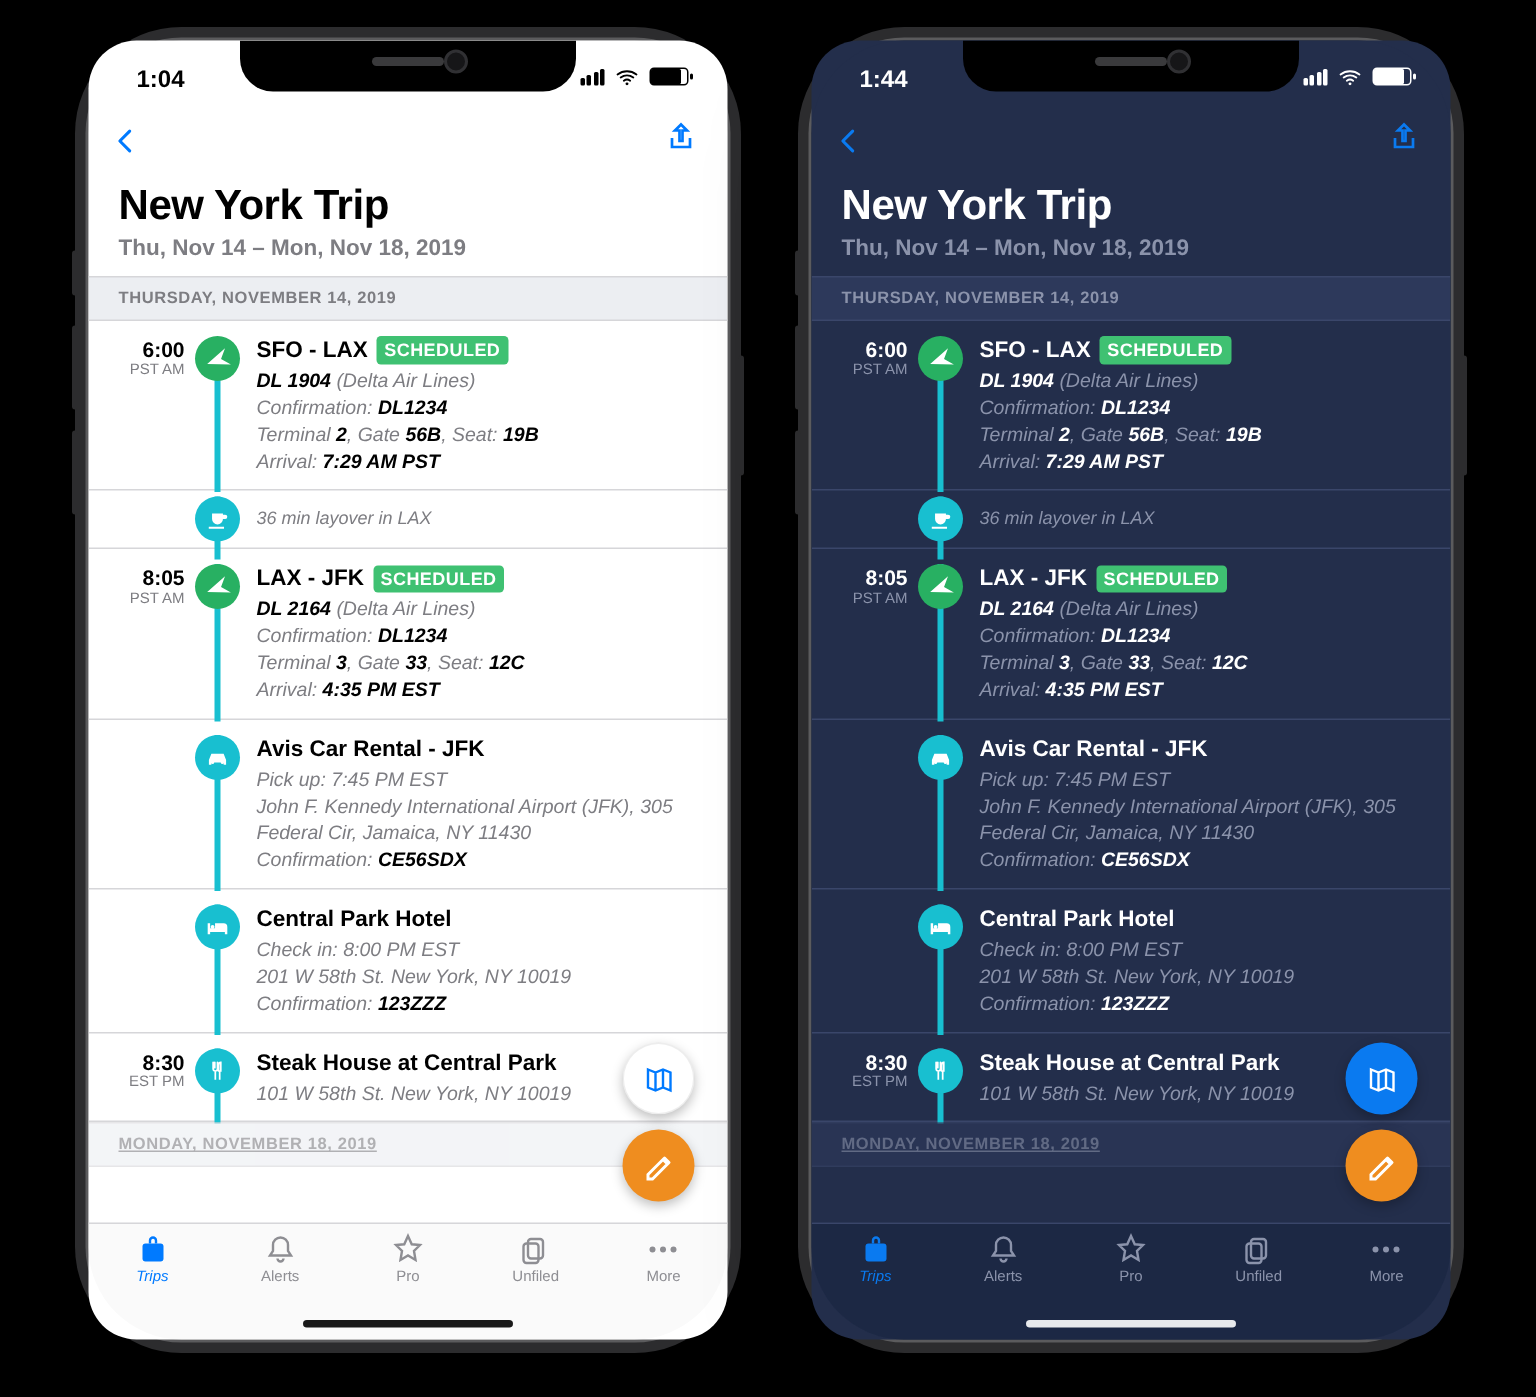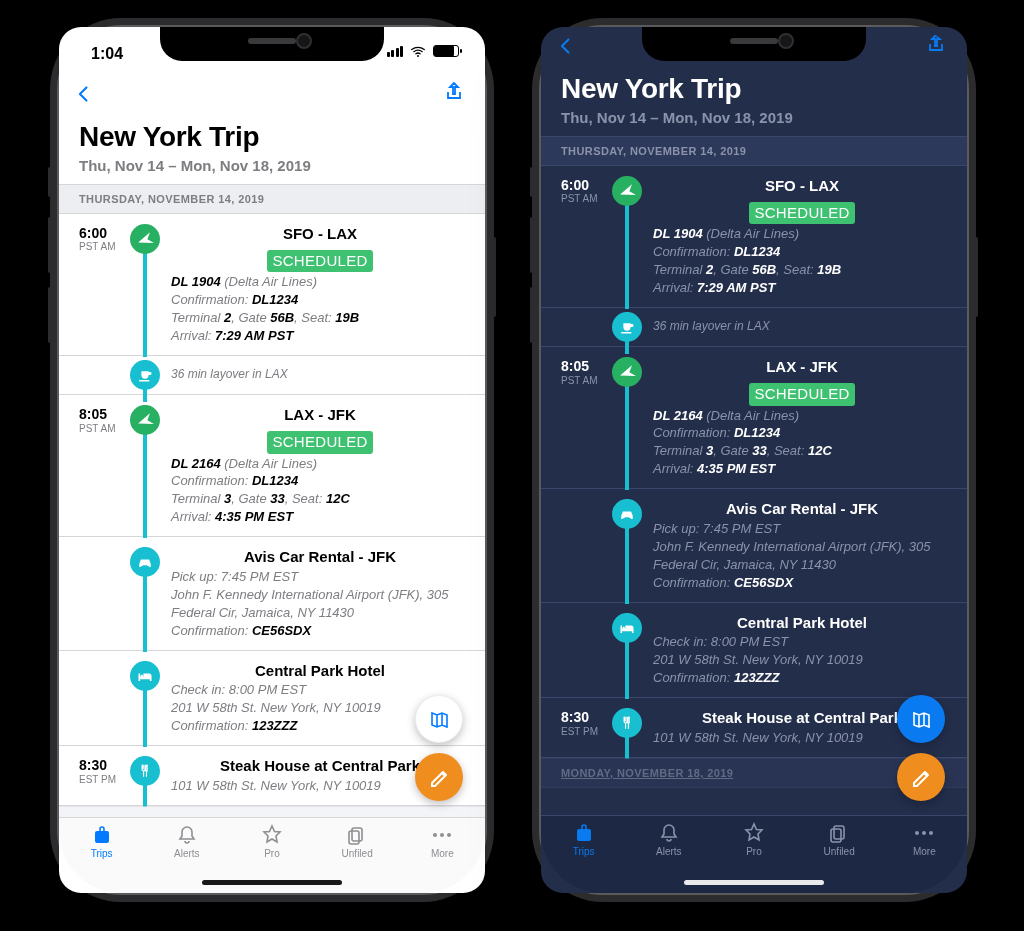--- a/index.html
+++ b/index.html
@@ -3,21 +3,21 @@
 <meta charset="utf-8">
 <style>
 * { margin: 0; padding: 0; box-sizing: border-box; font-family: -apple-system, "Helvetica Neue", Helvetica, Arial, sans-serif; }
 html, body { width: 1024px; height: 931px; background: #000; overflow: hidden; }
 .stage { position: relative; width: 1024px; height: 931px; background: #000; }
 .phone { position: absolute; top: 27px; width: 426px; height: 866px; border-radius: 62px; background: #2c2c2e; box-shadow: 0 0 0 2px #5b5b5d, 0 0 0 9px #2c2c2e, 0 30px 60px rgba(0,0,0,.6); }
 .phone.left  { left: 59px; }
 .phone.right { left: 541px; }
 
 
-.bezel { position: absolute; inset: 0; border-radius: 22px; background: var(--shell,#fff); overflow: hidden; }
+.bezel { position: absolute; inset: 0; border-radius: 32px; background: var(--shell,#fff); overflow: hidden; }
 
 
 .notch { position: absolute; top: 0; left: 50%; transform: translateX(-50%); width: 224px; height: 34px; background: #000; border-bottom-left-radius: 22px; border-bottom-right-radius: 22px; z-index: 30; }
 .notch::before { content: ""; position: absolute; left: 50%; top: 11px; transform: translateX(-50%); width: 48px; height: 6px; border-radius: 3px; background: #3a3a3c; }
 .notch::after  { content: ""; position: absolute; right: 72px; top: 6px; width: 12px; height: 12px; border-radius: 50%; background: #161618; border: 2px solid #303033; }
 
 
 .light { --bg:#fff; --fg:#000; --sub:#7d7d82; --hdr:#eceef2; --line:#d6d6d9; --accent:#007aff; --cyan:#18bfd0; --green:#28b062; --badge:#3fc172; --orange:#ef8d1f; --tabbar:#fafafa; --tab:#8e8e93; --tabOn:#007aff; --fab2:#fff; --shell:#fff;}
 .dark  { --bg:#232e4b; --fg:#fff; --sub:#8b93ab; --hdr:#2d395b; --line:#3a466a; --accent:#0a7af0; --cyan:#18bfd0; --green:#28b062; --badge:#3fc172; --orange:#ef8d1f; --tabbar:#1c2844; --tab:#8b93ab; --tabOn:#0a7af0; --fab2:#0a7af0; --shell:#232e4b;}
 
@@ -44,45 +44,45 @@
 .title h1 { font-size: 28px; font-weight: 700; letter-spacing: -0.3px; }
 .title .range { font-size: 15px; color: var(--sub); margin-top: 4px; font-weight: 700; }
 
 
 .shdr { background: var(--hdr); color: var(--sub); font-size: 11px; font-weight: 700; letter-spacing: .4px; padding: 8px 20px; border-top: 1px solid var(--line); border-bottom: 1px solid var(--line); }
 
 
 .list { flex: 1 1 auto; overflow: hidden; }
 .row { position: relative; display: flex; border-bottom: 1px solid var(--line); padding: 10px 16px 10px 20px; }
 .row:last-child { border-bottom: none; }
-.timecol { width: 44px; padding-top: 2px; }
+.timecol { width: 44px; text-align: right; padding-top: 2px; }
 .timecol .t { font-size: 14px; font-weight: 600; line-height: 1.1; }
 .timecol .z { font-size: 10px; color: var(--sub); line-height: 1.1; }
 .iconcol { position: relative; width: 44px; }
 .iconcol .line { position:absolute; top:0; bottom:-12px; left:50%; width:4px; margin-left:-2px; background: var(--cyan); z-index:0;}
 .iconcol .line.first { top: 20px; }
 .iconcol .circ { position: relative; z-index: 1; width: 30px; height: 30px; border-radius: 50%; background: var(--cyan); margin: 0 auto; display:flex; align-items:center; justify-content:center; color:#fff; }
 .iconcol .circ.green { background: var(--green); }
 .body { flex: 1; padding-left: 4px; font-size: 13px; line-height: 1.38; }
-.body .h { font-weight: 700; font-size: 15px; display:flex; align-items:center; gap:6px;flex-direction:column;}
+.body .h { font-weight: 700; font-size: 15px; display:flex; align-items:center; gap:6px;}
 .body .sub { color: var(--sub); font-style: italic; }
 .body b { color: var(--fg); font-weight: 700; }
-.badgetag { display:inline-block; font-size:15px; font-weight:400; letter-spacing:.3px; color:#fff; background: var(--badge); border-radius:3px; padding:1px 5px 1px 5px; transform: translateY(-1px); }
+.badgetag { display:inline-block; font-size:12px; font-weight:700; letter-spacing:.3px; color:#fff; background: var(--badge); border-radius:3px; padding:1px 5px 1px 5px; transform: translateY(-1px); }
 .layover { font-size: 12px; font-style: italic; color: var(--sub); padding: 6px 0; }
 
 
 .fab  { position:absolute; right:22px; width:48px; height:48px; border-radius:50%; display:flex; align-items:center; justify-content:center; box-shadow: 0 3px 8px rgba(0,0,0,.25); z-index: 20; }
 .fab.map { bottom: 150px; background: var(--fab2); color: var(--accent); border:1px solid rgba(0,0,0,.07);}
 .dark .fab.map { border:none; color:#fff; }
 .fab.edit{ bottom: 92px; background: var(--orange); color:#fff; }
 
 
 .tabbar { height: 78px; background: var(--tabbar); border-top: 1px solid var(--line); display:flex; justify-content: space-around; padding-top: 6px; padding-bottom: 18px; }
 .tab { width: 72px; display:flex; flex-direction: column; align-items:center; gap:2px; color: var(--tab); font-size:10px; }
-.tab.on { color: var(--tabOn); }
+.tab.on { color: var(--tabOn); font-style: italic; }
 .tab svg, .tab .dots { width: 26px; height: 22px; }
 .dots { display:flex; align-items:center; justify-content:center; gap:3px; }
 .dots i { display:block; width:4px; height:4px; background: currentColor; border-radius:50%; }
 
 
 .homebar { position:absolute; bottom:8px; left:50%; transform:translateX(-50%); width:140px; height:5px; border-radius:3px; background: var(--fg); opacity:.9; z-index:25;}
 
 
 .shdr.peek { opacity: .6; text-decoration: underline; }
 
@@ -385,20 +385,37 @@
 
 <div class="phone right">
  <div class="sidebtn l1"></div>
       <div class="sidebtn l2"></div>
       <div class="sidebtn l3"></div>
       <div class="sidebtn r1"></div>
  <div class="bezel dark">
   <div class="notch"></div>
   <div class="screen">
 
+   <div class="status">
+     <div class="time">1:44</div>
+     <div class="icons">
+       <span class="bars">
+                <i></i>
+                <i></i>
+                <i></i>
+                <i></i>
+              </span>
+       <svg width="18" height="14" viewBox="0 0 22 20">
+                <use href="#i-wifi"></use>
+              </svg>
+       <span class="batt">
+                <i></i>
+              </span>
+     </div>
+   </div>
 
    <div class="navbar">
      <span class="back">
               <svg width="18" height="26" viewBox="0 0 22 24">
                 <use href="#i-back"></use>
               </svg>
             </span>
      <span class="share">
               <svg width="22" height="24" viewBox="0 0 22 22">
                 <use href="#i-share"></use>

